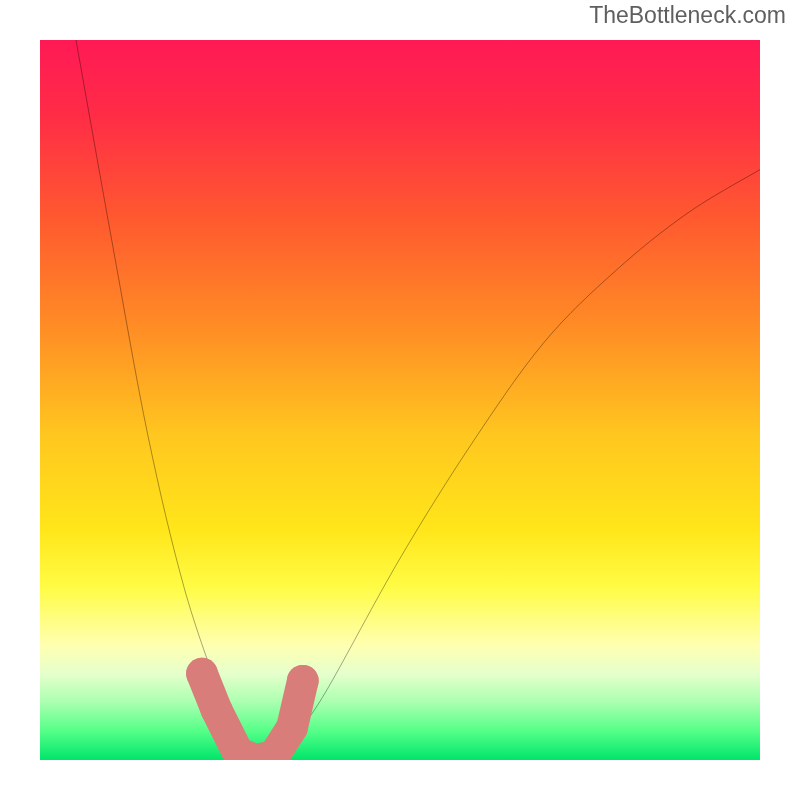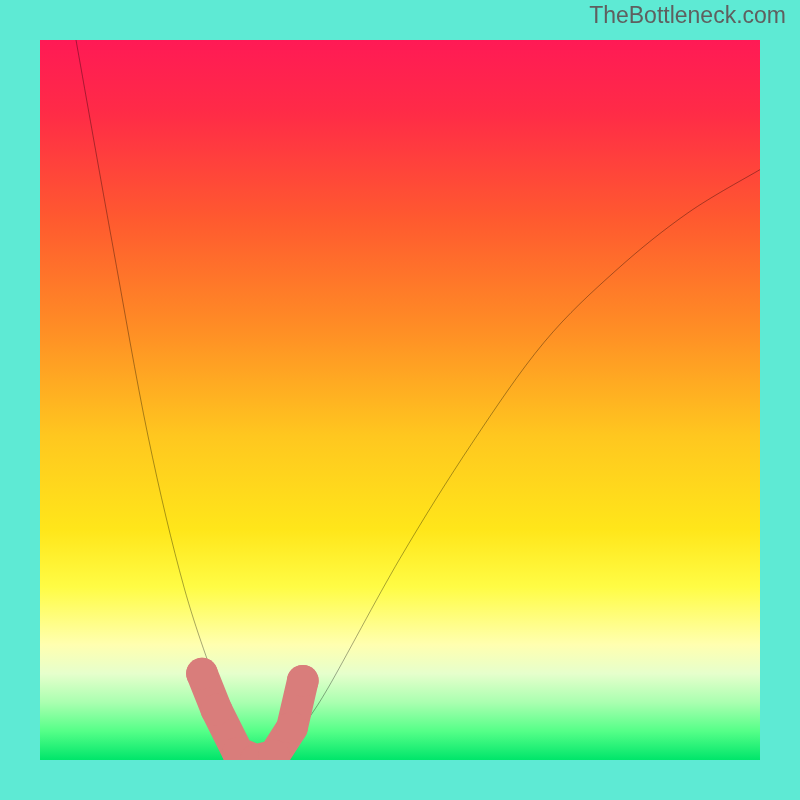--- a/index.html
+++ b/index.html
@@ -11,21 +11,21 @@
     overflow: hidden;
     position: relative;
     font-family: Arial, Helvetica, sans-serif;
   }
   .frame {
     position: absolute;
     top: 0;
     left: 0;
     width: 800px;
     height: 800px;
-    background: #5eead4;
+    background: #ffffff;
   }
   .plot-area {
     position: absolute;
     top: 40px;
     left: 40px;
     width: 720px;
     height: 720px;
     overflow: hidden;
   }
   .gradient {

